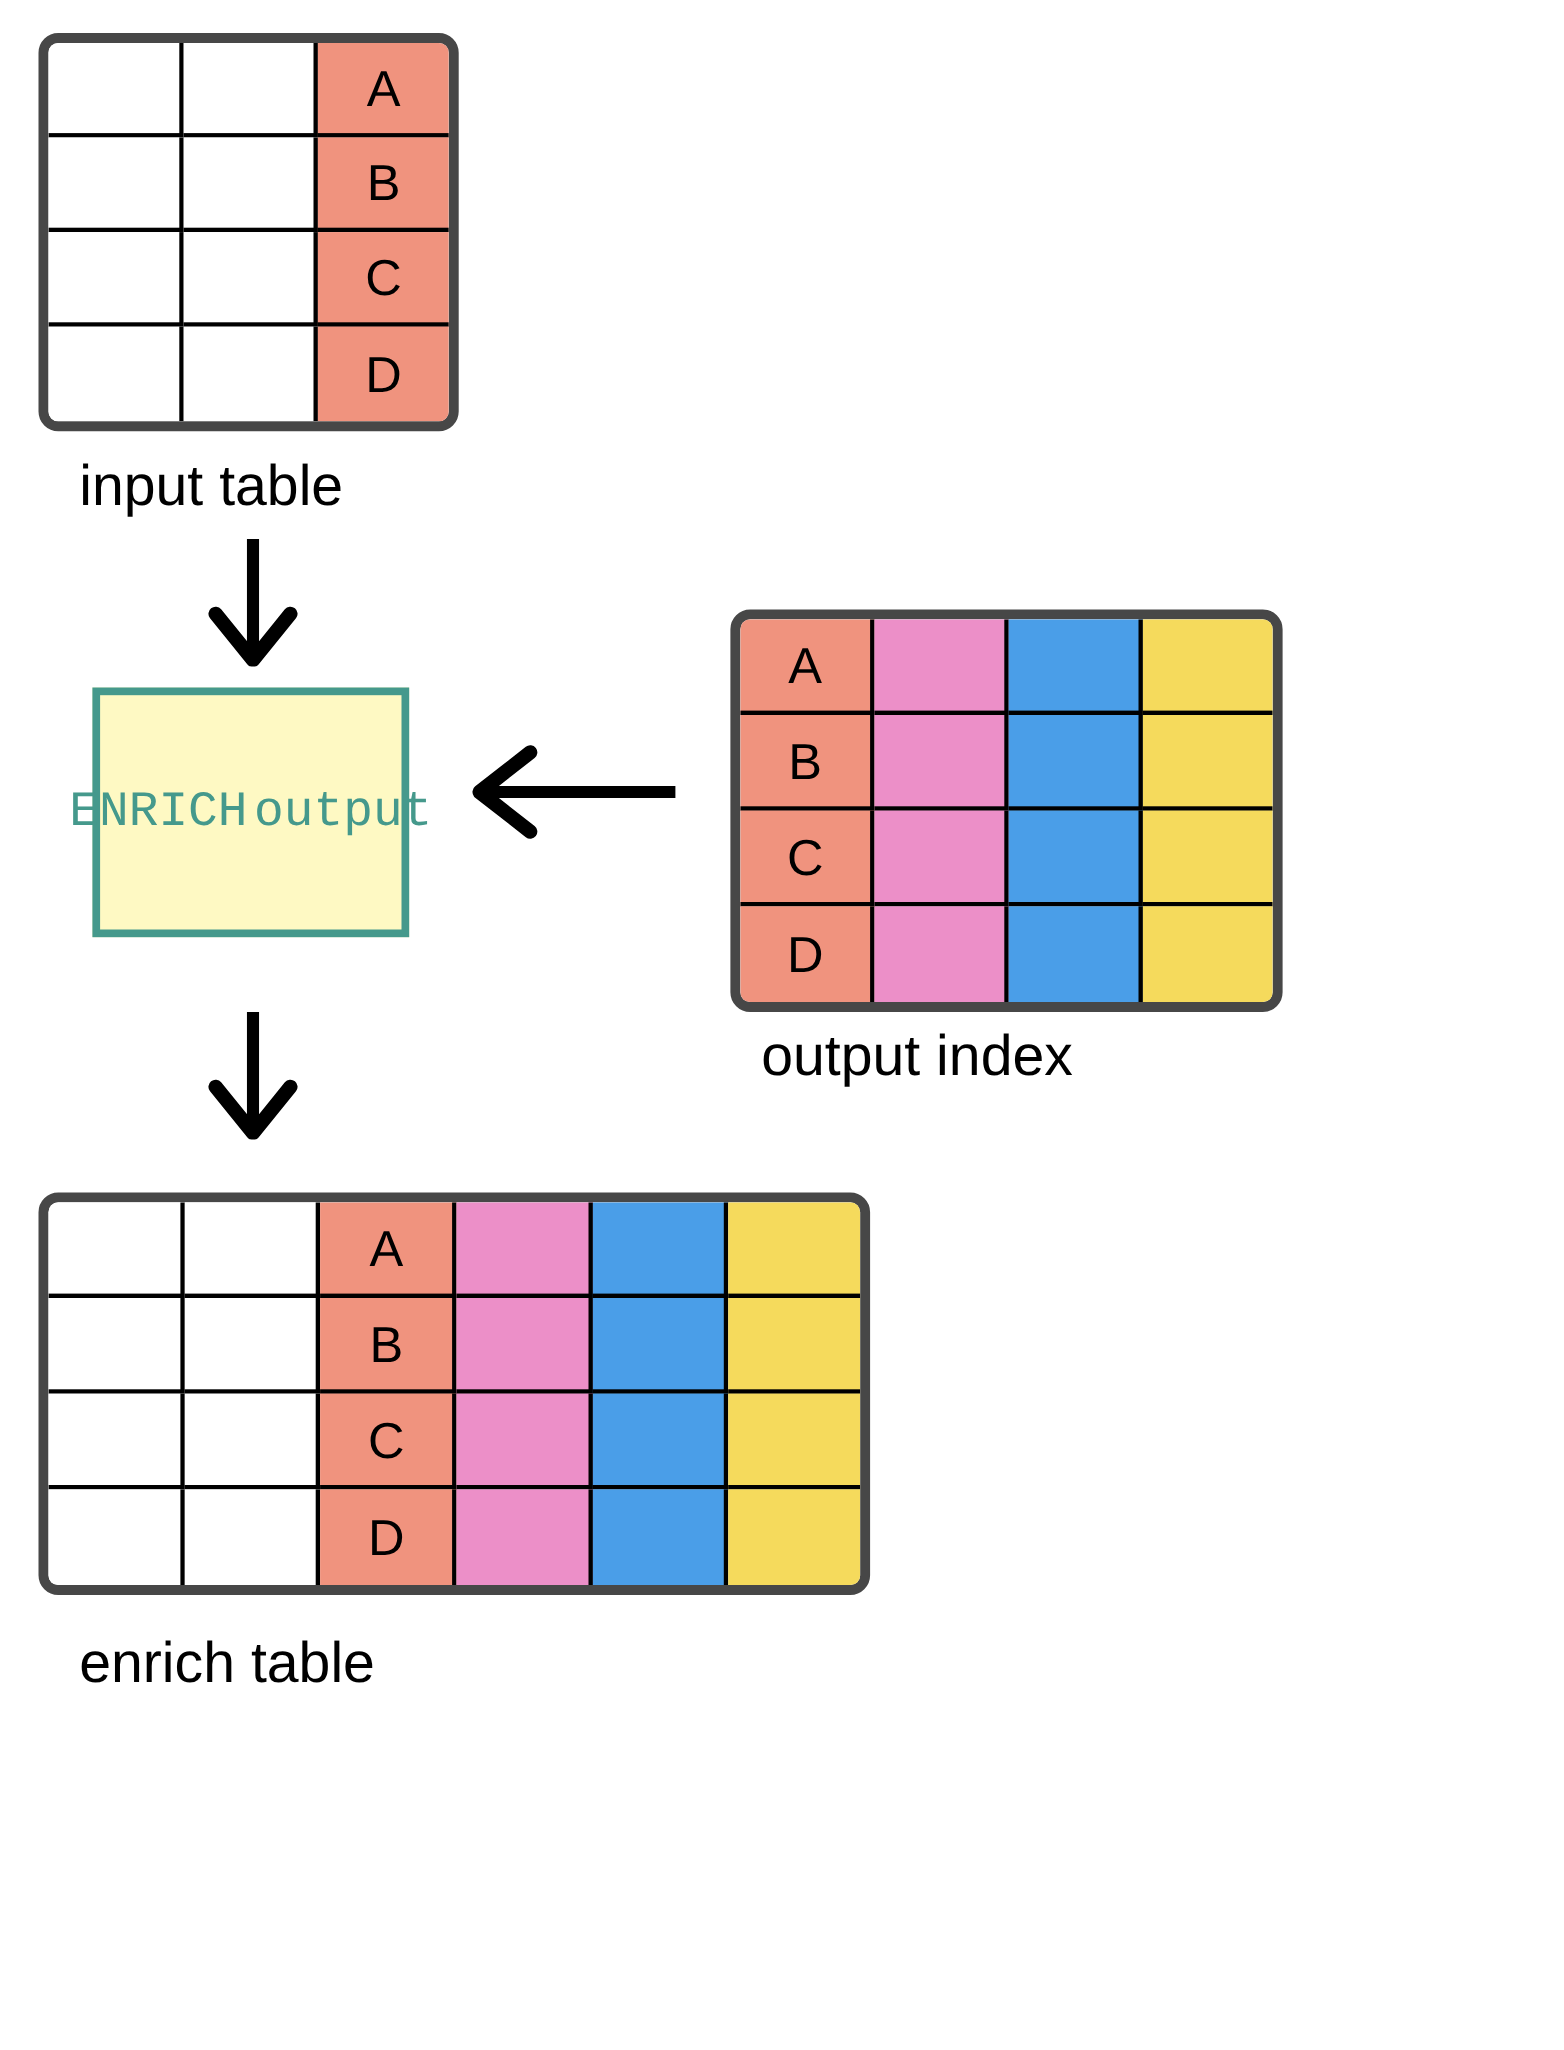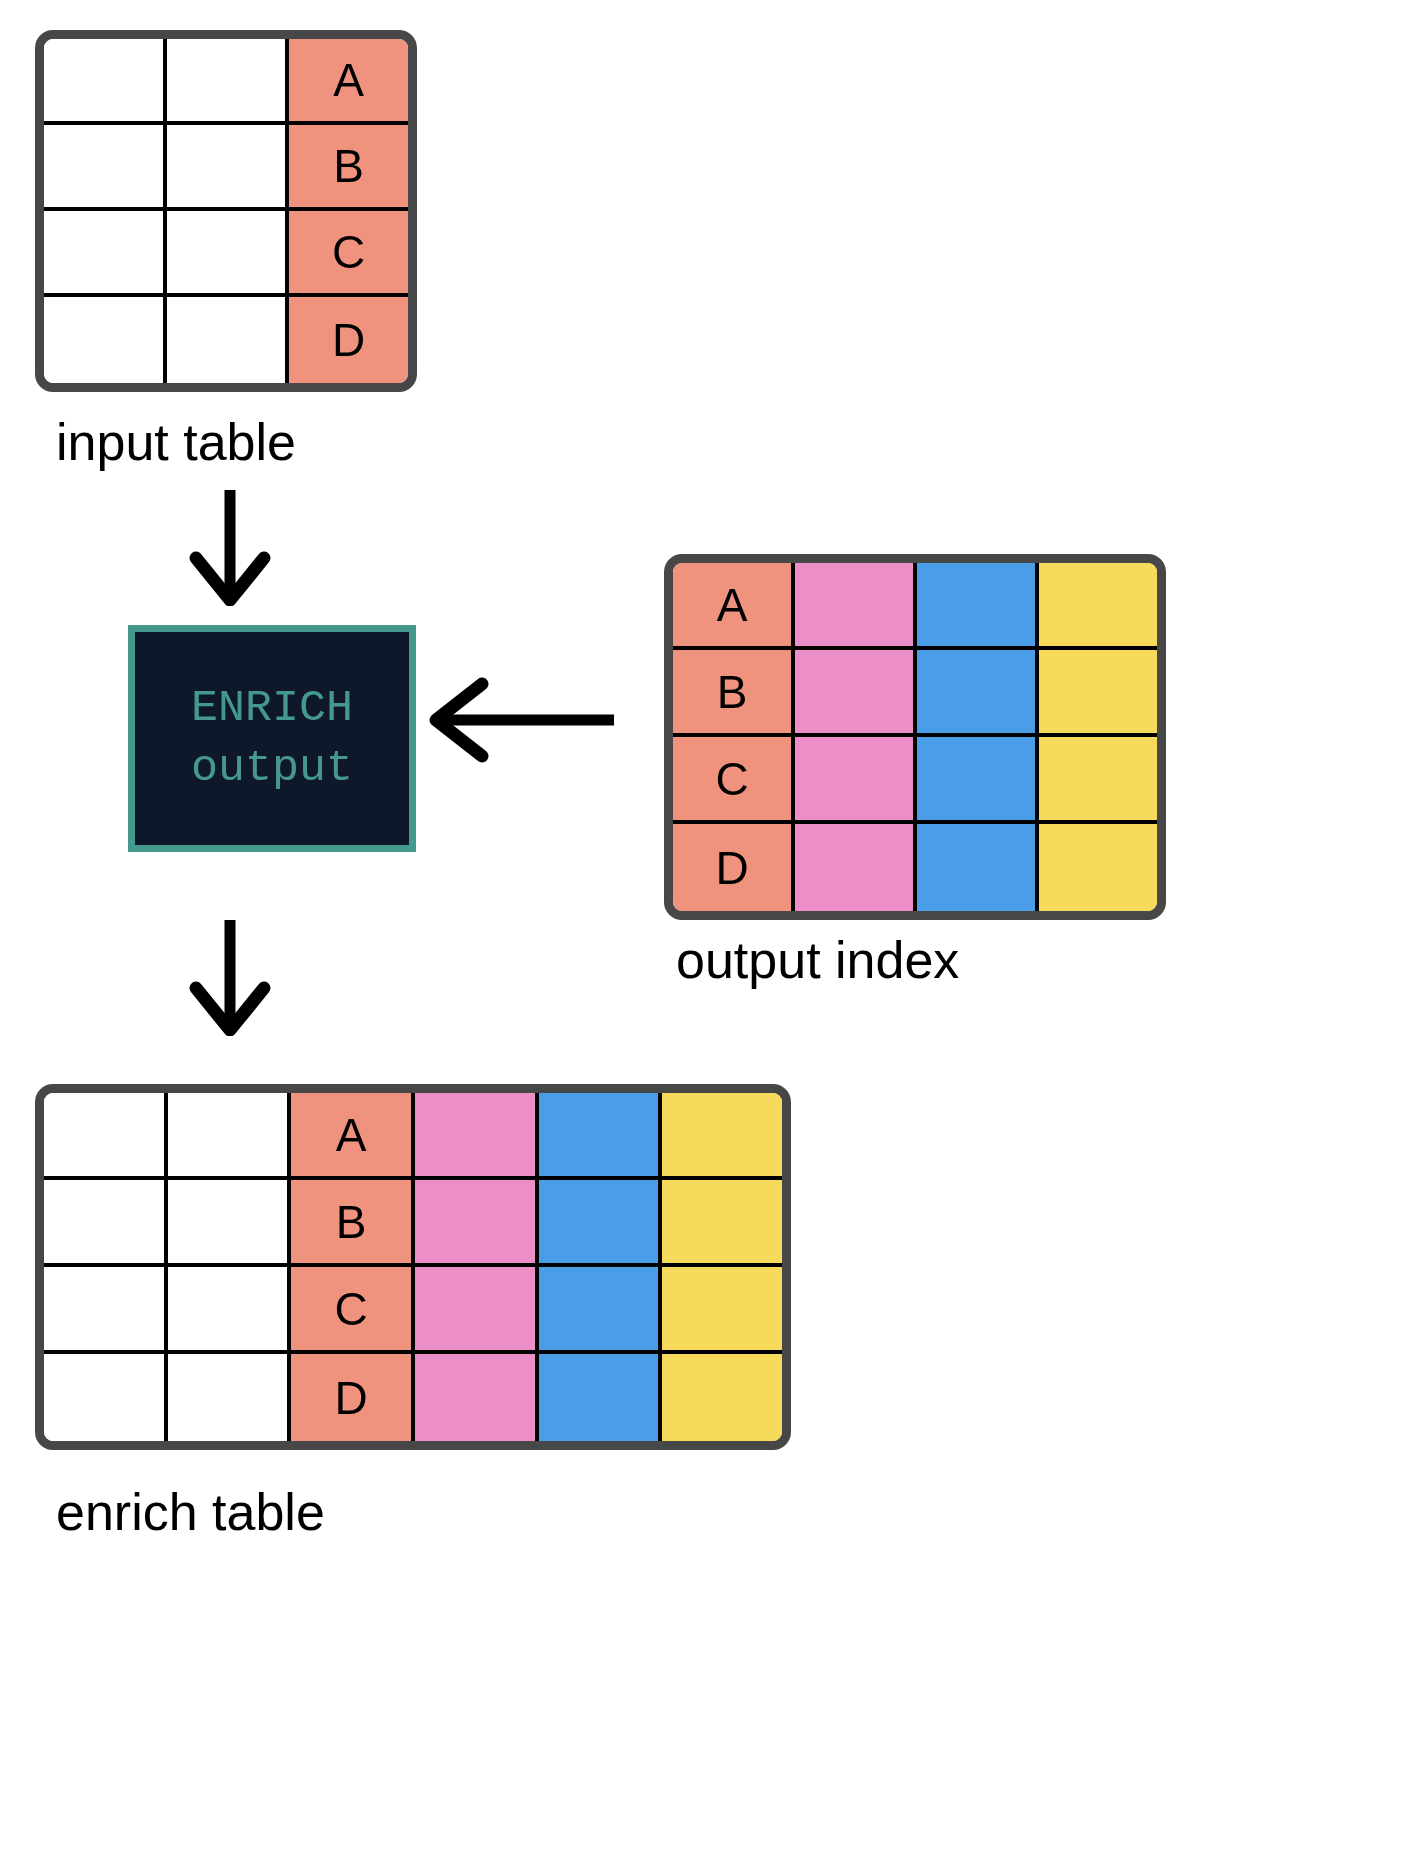--- a/index.html
+++ b/index.html
@@ -65,38 +65,38 @@
     left: 35px;  top: 1084px; width: 756px; height: 366px;
   }
 
   
   .caption {
     position: absolute;
     font-size: 52px;
     color: #000000;
     white-space: nowrap;
     line-height: 1;
+    margin-left: 16px;
   }
   #caption-input  { left: 56px;  top: 416px; }
   #caption-enrich { left: 676px; top: 934px; }
   #caption-output { left: 56px;  top: 1486px; }
 
   
   #enrich-box {
     position: absolute;
     box-sizing: border-box;
     left: 84px; top: 625px; width: 288px; height: 227px;
     border: 7px solid #45998C;
-    background: #0f172a;
-    display: flex;
-    flex-direction: column;
+    background: #fef9c3;
+    display: flex;
+    flex-direction: row;
     align-items: center;
     justify-content: center;
     gap: 6px;
-    margin-left: 44px;
   }
   #enrich-box .cmd-line {
     font-family: "Liberation Mono", "DejaVu Sans Mono", monospace;
     color: #45998C;
     font-size: 45px;
     line-height: 1.18;
     white-space: nowrap;
   }
 
   

